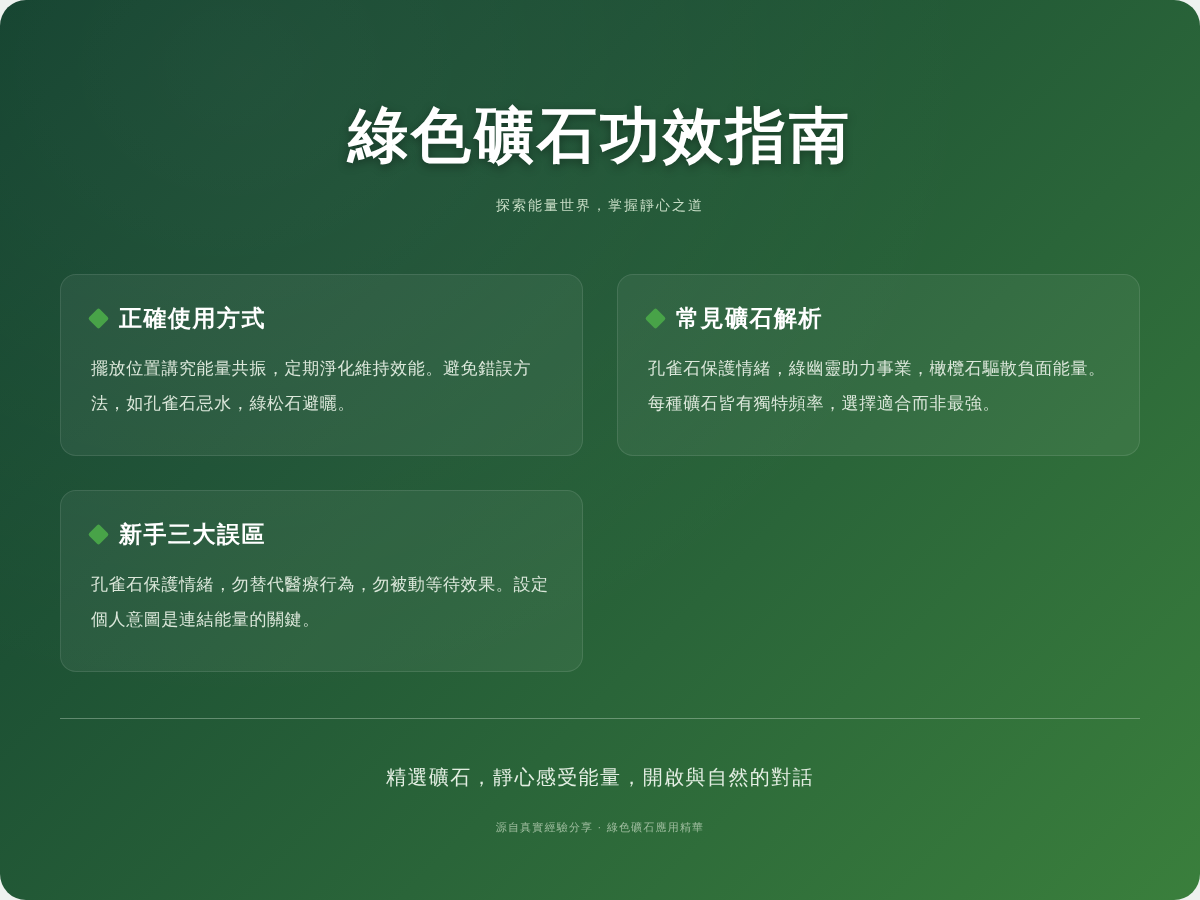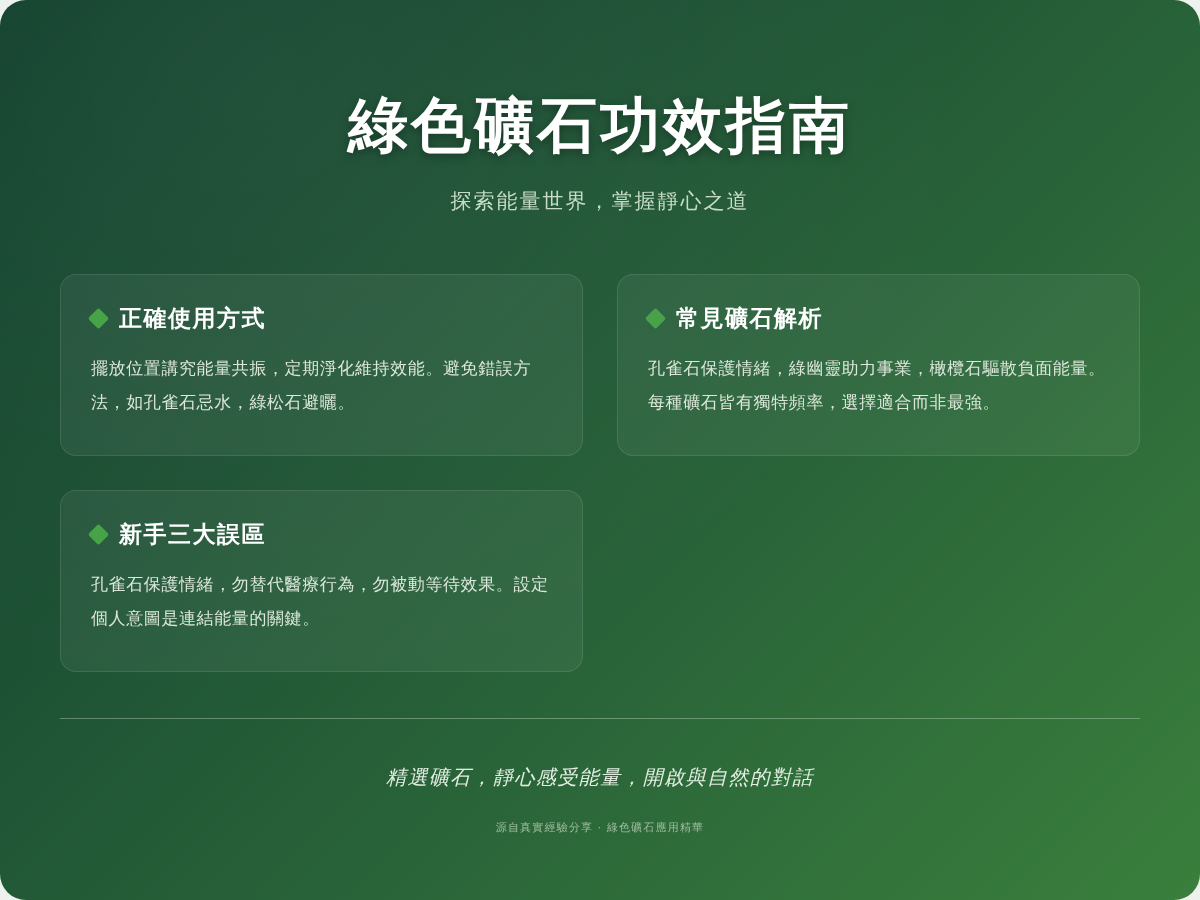--- a/index.html
+++ b/index.html
@@ -17,35 +17,35 @@
     border-radius:26px;
     overflow:hidden;
     background:linear-gradient(135deg,#0f3f2b 0%,#1d5134 32%,#2a6539 62%,#3a7f3c 100%);
   }
   .poster::after{
     content:"";
     position:absolute;inset:0;
     background:radial-gradient(ellipse at 20% 8%, rgba(255,255,255,.05) 0%, rgba(255,255,255,0) 55%);
     pointer-events:none;
   }
-  .inner{position:relative;z-index:2;padding:0 60px;}
+  .inner{position:relative;z-index:2;padding:10px 60px;}
 
   
   .header{text-align:center;padding-top:92px;}
   .title{
     font-size:60px;
     font-weight:bold;
     color:#ffffff;
     letter-spacing:3px;
     line-height:1.12;
     text-shadow:0 3px 10px rgba(0,0,0,.35);
   }
   .subtitle{
     margin-top:27px;
-    font-size:21px;
+    font-size:14px;
     color:#c6dcc5;
     letter-spacing:2px;
     line-height:1.4;
   }
 
   
   .grid{
     margin-top:58px;
     display:grid;
     grid-template-columns:1fr 1fr;
@@ -89,21 +89,20 @@
   .divider{
     margin:46px 0 0 0;
     height:1px;
     background:rgba(220,238,220,.35);
     border:0;
   }
   .footer{text-align:center;}
   .quote{
     margin-top:44px;
     font-size:20px;
-    font-style:italic;
     color:#e3eee2;
     letter-spacing:1.4px;
     line-height:1.4;
   }
   .meta{
     margin-top:29px;
     font-size:11px;
     color:#9fbd9f;
     letter-spacing:1.2px;
     line-height:1.4;

